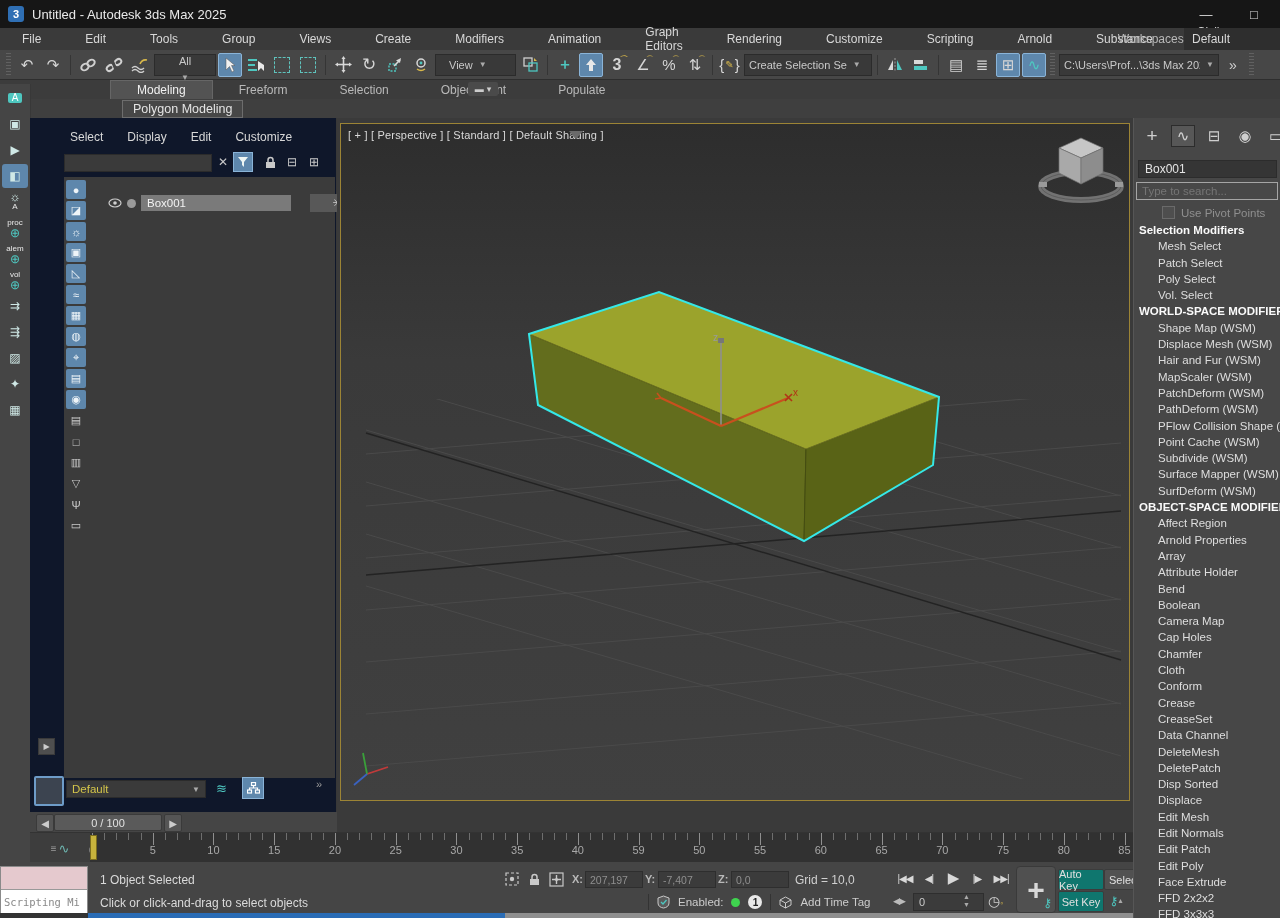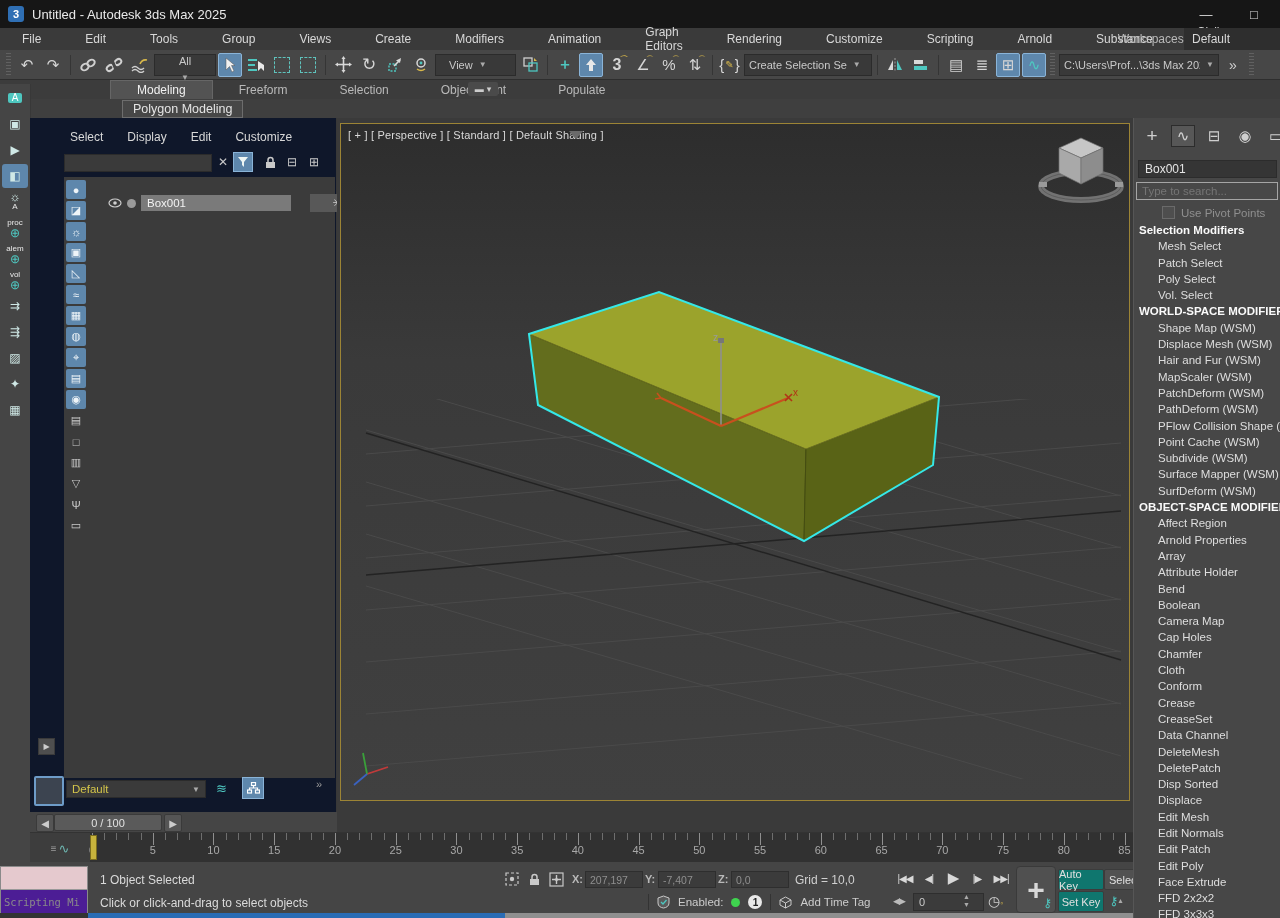--- a/index.html
+++ b/index.html
@@ -103,21 +103,21 @@
   .ticks-major{position:absolute;left:2px;right:0;top:0;height:12px;
     background:repeating-linear-gradient(90deg,#8f8f8f 0 1px,transparent 1px 60.74px);}
   .tick-labels{position:absolute;left:2px;top:10px;display:flex;}
   .tick-cell{width:60.74px;flex:0 0 auto;}
   .tick-cell span{display:inline-block;transform:translateX(-50%);color:#a8a8a8;font-size:11px;}
   .tmarker{position:absolute;left:0px;top:2px;width:7px;height:25px;background:#c7b33c;border:1px solid #7a6c1e;box-sizing:border-box;}
   
   .statusbar{left:0;top:862px;width:1280px;height:51px;background:#454545;}
   .listener{position:absolute;left:0;top:4px;width:88px;height:47px;border:1px solid #8a8a8a;box-sizing:border-box;}
   .listener .rowp{height:22px;background:#e5c9ce;border-bottom:1px solid #999;}
-  .listener .roww{height:23px;background:#4c1d95;display:flex;align-items:center;padding-left:3px;
+  .listener .roww{height:23px;background:#ffffff;display:flex;align-items:center;padding-left:3px;
     font-family:"DejaVu Sans Mono",monospace;font-size:10.5px;color:#8a8a8a;white-space:nowrap;overflow:hidden;}
   .st-text1{position:absolute;left:100px;top:11px;color:#dadada;}
   .st-text2{position:absolute;left:100px;top:34px;color:#dadada;}
   .st-ic{position:absolute;top:8px;width:18px;height:18px;display:flex;align-items:center;justify-content:center;color:#c9c9c9;}
   .coordlab{position:absolute;top:11px;color:#b9b9b9;font-size:11px;font-weight:bold;}
   .coordfield{position:absolute;top:9px;width:52px;height:15px;background:#3b3b3b;border:1px solid #2e2e2e;
               color:#8f8f8f;font-size:10.5px;display:flex;align-items:center;padding-left:4px;}
   .gridlab{position:absolute;left:795px;top:11px;color:#d0d0d0;}
   .row2{position:absolute;left:648px;top:32px;display:flex;align-items:center;gap:8px;color:#cccccc;font-size:11.5px;}
   .gdot{width:9px;height:9px;border-radius:50%;background:#3fd44f;}
@@ -597,21 +597,21 @@
 
       <div class="tick-cell"><span>0</span></div>
           <div class="tick-cell"><span>5</span></div>
           <div class="tick-cell"><span>10</span></div>
           <div class="tick-cell"><span>15</span></div>
           <div class="tick-cell"><span>20</span></div>
           <div class="tick-cell"><span>25</span></div>
           <div class="tick-cell"><span>30</span></div>
           <div class="tick-cell"><span>35</span></div>
           <div class="tick-cell"><span>40</span></div>
-          <div class="tick-cell"><span>45</span></div>
+          <div class="tick-cell"><span>59</span></div>
           <div class="tick-cell"><span>50</span></div>
           <div class="tick-cell"><span>55</span></div>
           <div class="tick-cell"><span>60</span></div>
           <div class="tick-cell"><span>65</span></div>
           <div class="tick-cell"><span>70</span></div>
           <div class="tick-cell"><span>75</span></div>
           <div class="tick-cell"><span>80</span></div>
           <div class="tick-cell"><span>85</span></div>
         </div>
       <div class="tmarker"></div>

